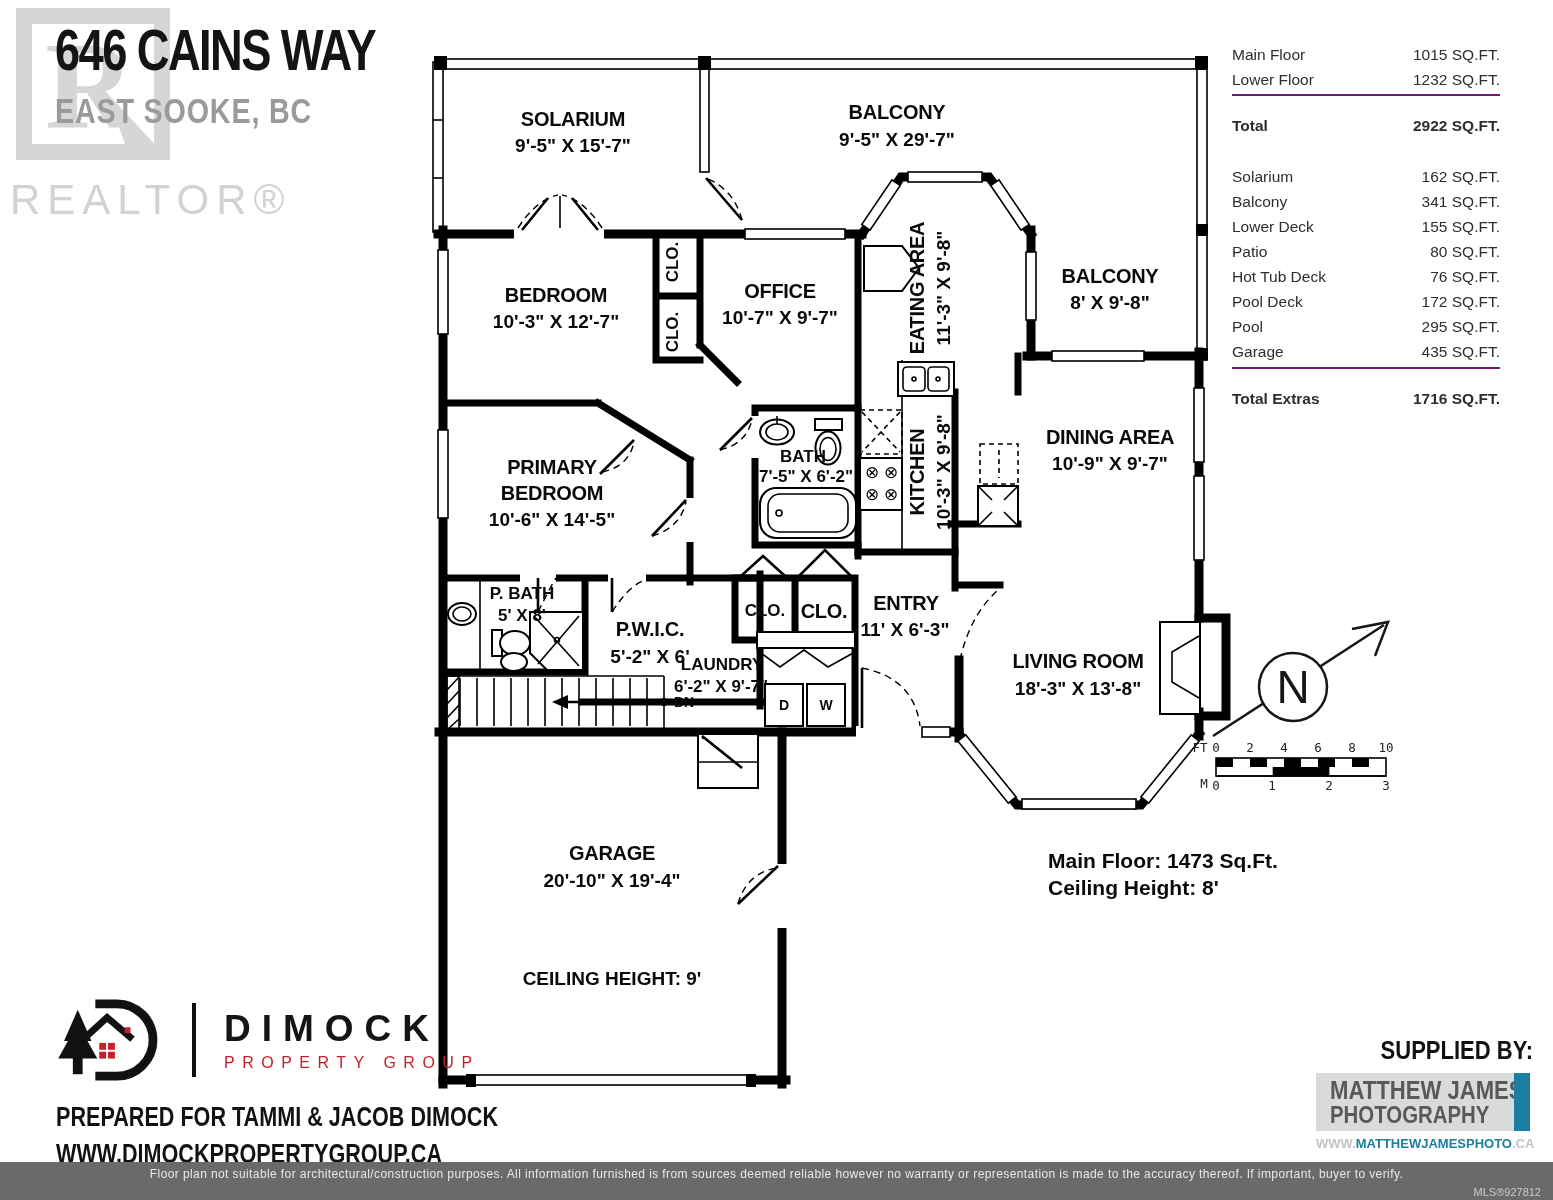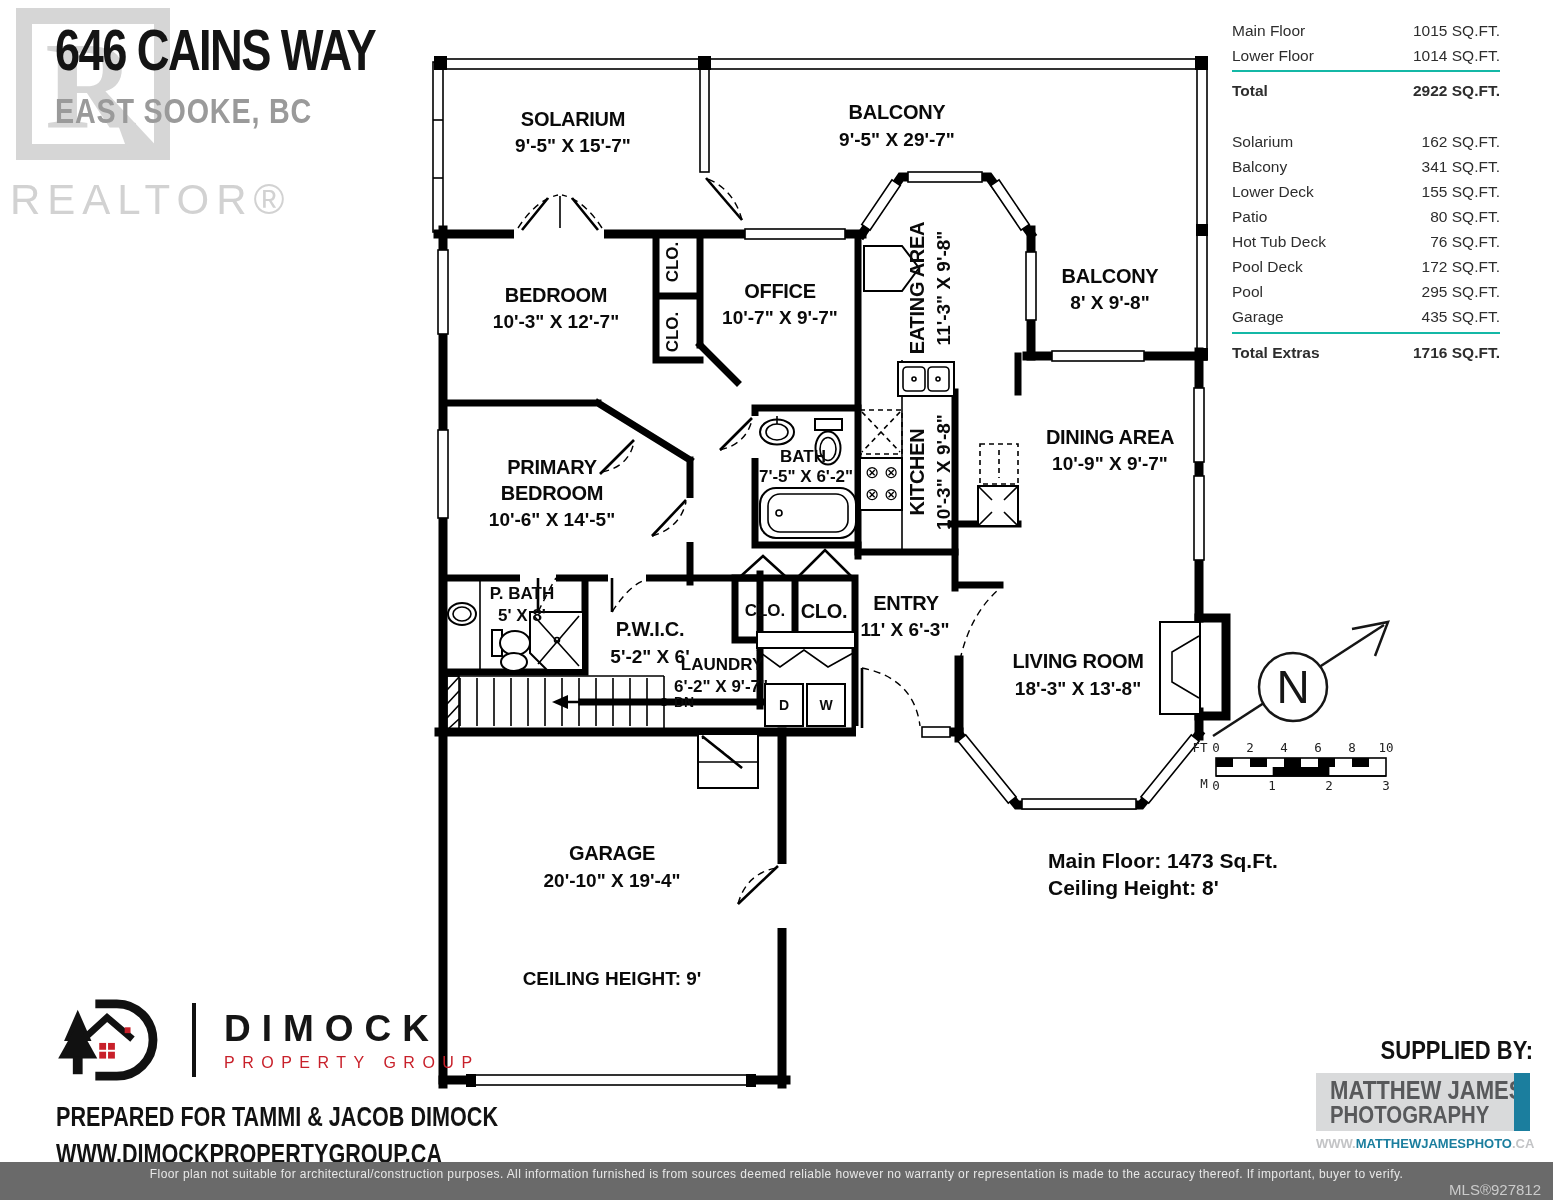--- a/index.html
+++ b/index.html
@@ -7,25 +7,25 @@
         font-family:"Liberation Sans",sans-serif;}
   
   #watermark{position:absolute;left:10px;top:6px;z-index:1;}
   #watermark .wm-text{font-size:42px;letter-spacing:7px;color:#d2d2d2;margin-top:8px;font-weight:400;}
   #title-block{position:absolute;left:55px;top:16px;z-index:2;}
   #addr-title{font-size:58px;font-weight:bold;letter-spacing:-2px;color:#141414;
               transform:scaleX(.78);transform-origin:left top;white-space:nowrap;}
   #addr-sub{font-size:35px;font-weight:bold;letter-spacing:1px;color:#9a9a9a;
             transform:scaleX(.82);transform-origin:left top;margin-top:8px;white-space:nowrap;}
   
-  #area-table{position:absolute;left:1232px;top:18px;width:268px;z-index:2;
+  #area-table{position:absolute;left:1232px;top:42px;width:268px;z-index:2;
               font-size:15.5px;color:#2d2d2d;}
   .tr{display:flex;justify-content:space-between;padding:3.5px 0;}
   .tr .v{text-align:right;}
-  .tr.total{font-weight:bold;border-top:2px solid #14b8a6;margin-top:2px;padding-top:10px;}
+  .tr.total{font-weight:bold;border-top:2px solid #701a75;margin-top:2px;padding-top:21px;}
   .tgap{height:26px;}
   
   #plan-svg{position:absolute;left:0;top:0;z-index:1;}
   .wall{stroke:#000;stroke-width:9;fill:none;stroke-linecap:square;}
   .iwall{stroke:#000;stroke-width:7;fill:none;stroke-linecap:square;}
   .thin{stroke:#000;stroke-width:1.6;fill:none;}
   .door{stroke:#000;stroke-width:2.6;fill:none;}
   .fx{stroke:#000;stroke-width:2;fill:#fff;}
   .win{fill:#fff;stroke:#000;stroke-width:1.6;}
   .gap{fill:#fff;stroke:none;}
@@ -60,21 +60,21 @@
   #mj-text{padding-left:14px;line-height:1.0;}
   #mj-l1{font-size:26px;font-weight:bold;color:#58595b;transform:scaleX(.85);transform-origin:left center;white-space:nowrap;}
   #mj-l2{font-size:24px;font-weight:bold;color:#58595b;transform:scaleX(.85);transform-origin:left center;white-space:nowrap;}
   #mj-bar{position:absolute;right:0;top:0;width:16px;height:58px;}
   #mj-url{margin-left:66px;width:214px;text-align:center;font-size:13px;font-weight:bold;margin-top:5px;white-space:nowrap;}
   .mj-grey{color:#c3c4c6;}
   
   #footer-bar{position:absolute;left:0;bottom:0;width:1553px;height:38px;background:#6a6a6a;z-index:3;}
   #disclaimer{position:absolute;left:0;top:5px;width:100%;text-align:center;
       color:#e8e8e8;font-size:12px;letter-spacing:.4px;}
-  #mls{position:absolute;right:12px;bottom:2px;color:#cbcbcb;font-size:15px;}
+  #mls{position:absolute;right:12px;bottom:2px;color:#cbcbcb;font-size:11px;}
 </style>
 </head>
 <body>
 
 <div id="page">
 
   <div id="watermark">
     <svg width="170" height="158">
       <rect x="14" y="10" width="138" height="136" fill="none" stroke="#d6d6d6" stroke-width="16"></rect>
       <text x="80" y="122" text-anchor="middle" font-family="Liberation Serif, serif" font-weight="bold" font-size="124" fill="#d6d6d6">R</text>
@@ -88,21 +88,21 @@
     <div id="addr-sub">EAST SOOKE, BC</div>
   </div>
 
   <div id="area-table">
     <div class="tr">
       <span>Main Floor</span>
       <span class="v">1015 SQ.FT.</span>
     </div>
     <div class="tr">
       <span>Lower Floor</span>
-      <span class="v">1014 SQ.FT.</span>
+      <span class="v">1232 SQ.FT.</span>
     </div>
     <div class="tr total">
       <span>Total</span>
       <span class="v">2922 SQ.FT.</span>
     </div>
     <div class="tgap"></div>
     <div class="tr">
       <span>Solarium</span>
       <span class="v">162 SQ.FT.</span>
     </div>

